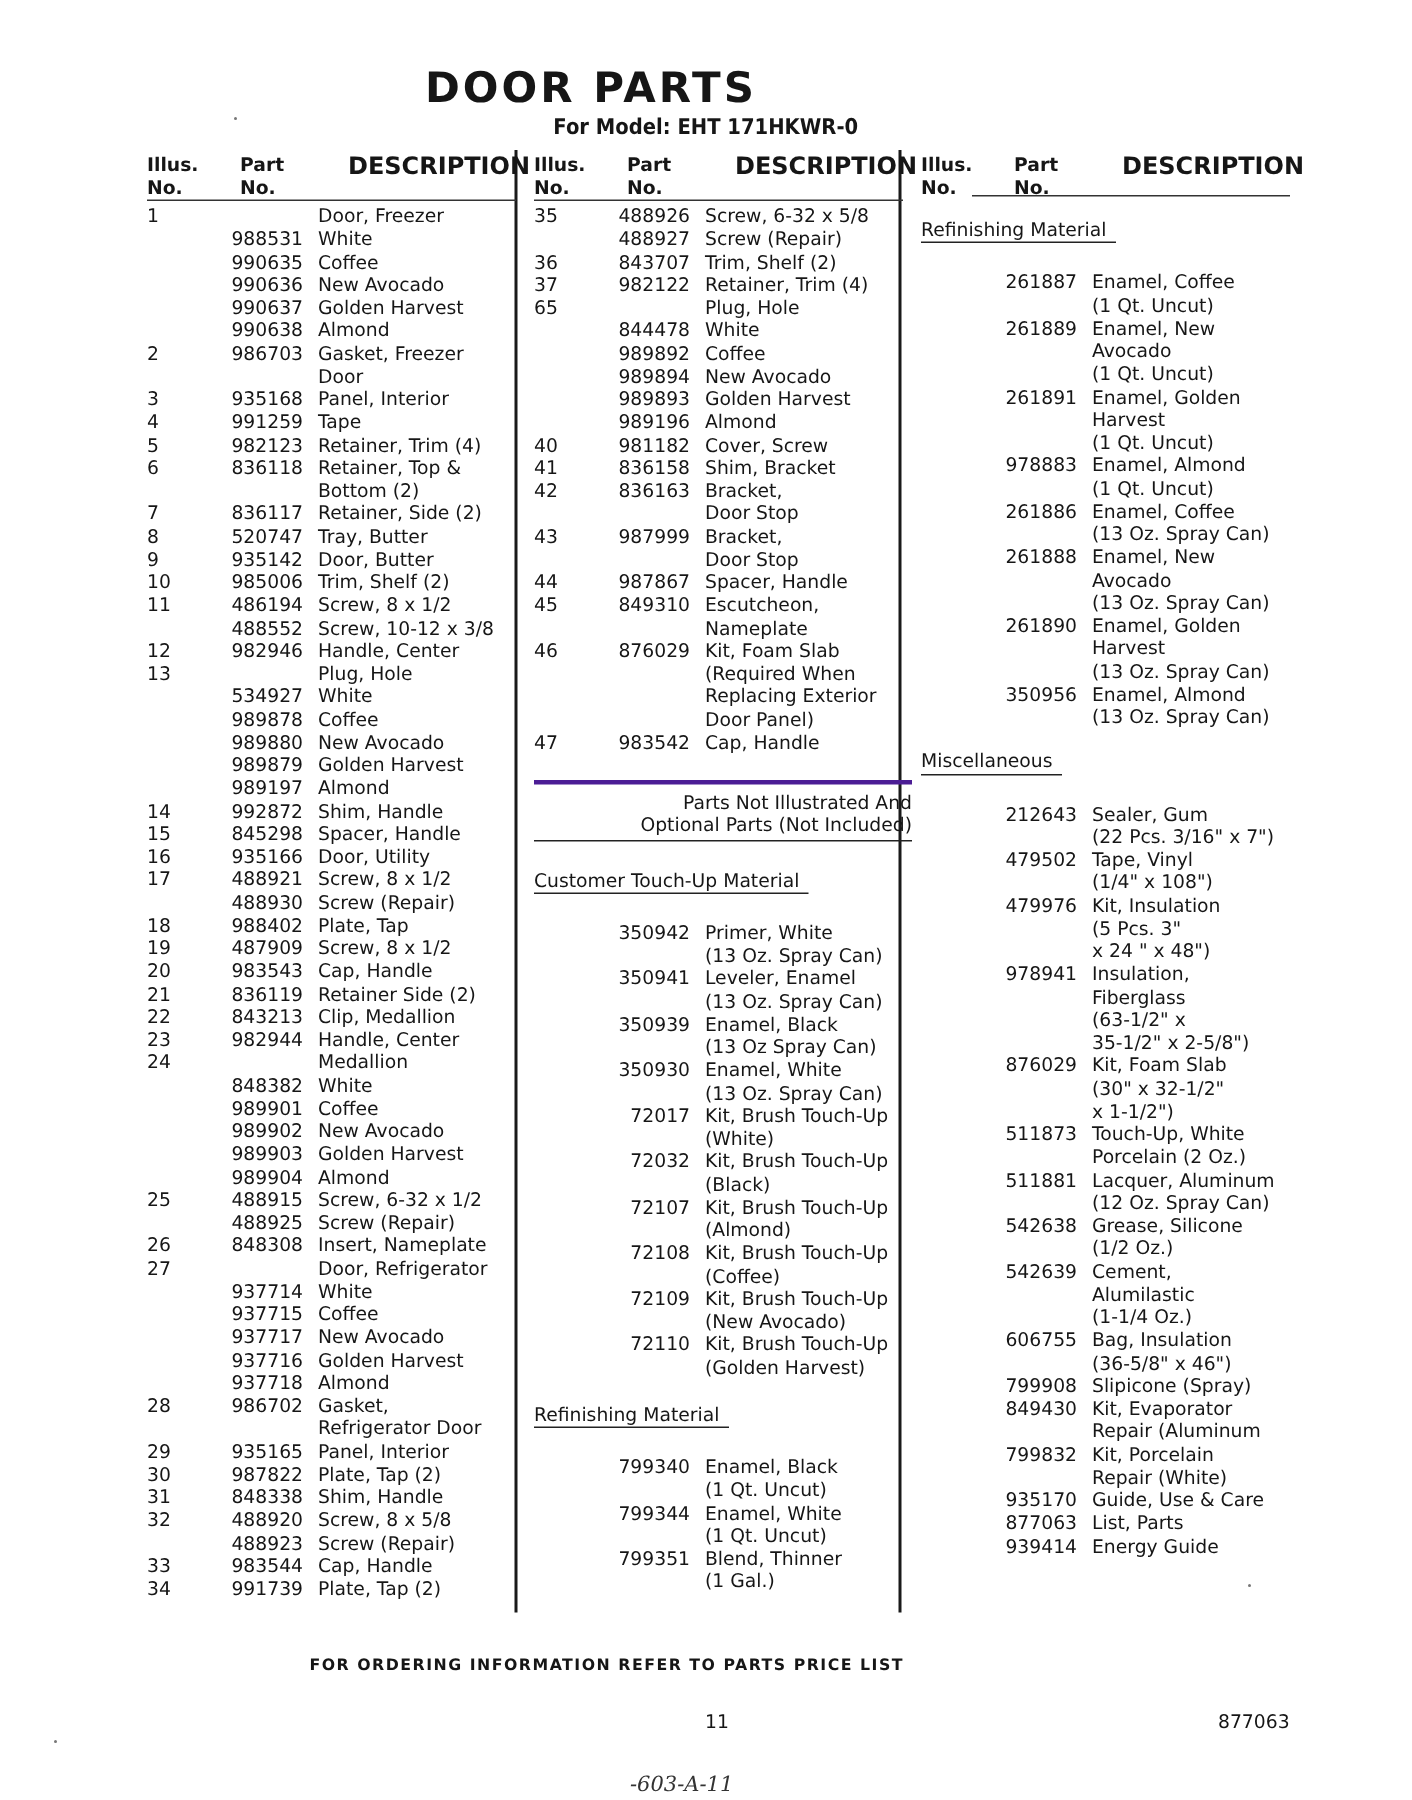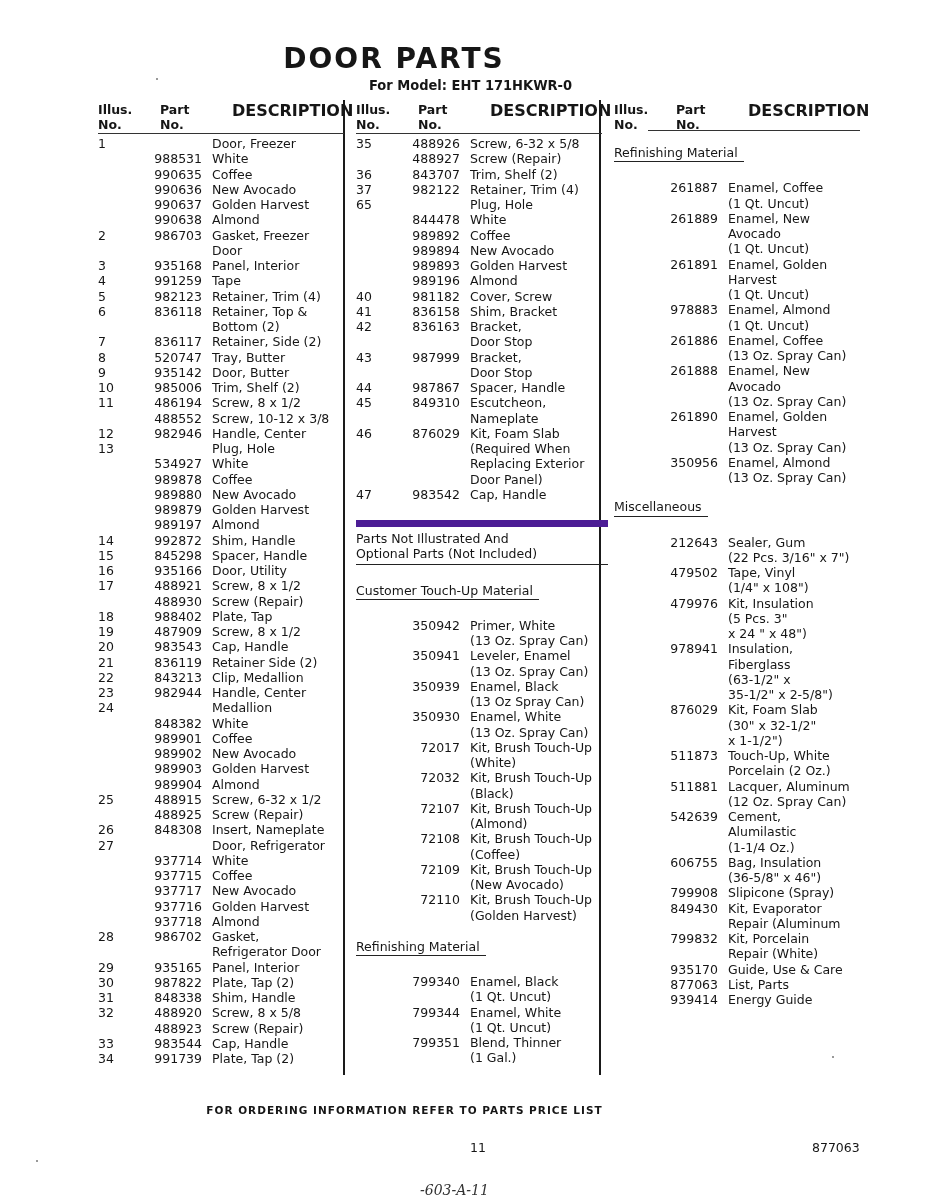--- a/index.html
+++ b/index.html
@@ -30,21 +30,21 @@
   .hdr-rule { position: absolute; left: 0; right: -6px; bottom: 2px; height: 1px; background: #333; }
   .row { position: relative; min-height: 15.25px; }
   .row .n { position: absolute; left: 0; top: 0; width: 30px; }
   .row .p { position: absolute; left: 34px; top: 0; width: 70px; text-align: right; }
   .row .d { margin-left: 114px; white-space: pre-line; }
   .section {
     display: inline-block; margin-top: 12px; margin-bottom: 18px;
     border-bottom: 1px solid #222; padding-bottom: 1px; padding-right: 6px;
   }
   .section-lines { margin-top: 18px; margin-bottom: 18px; }
-  .section-lines .txt { white-space: pre-line; border-top: 7px solid #4c1d95; border-bottom: 1px solid #222; padding: 4px 0 2px 0; display: block; margin-right: -12px; }
+  .section-lines .txt { white-space: pre-line; border-top: 3px solid #4c1d95; border-bottom: 1px solid #222; padding: 4px 0 2px 0; display: block; margin-right: -12px; text-align: right; }
   .footer-note {
     position: absolute; left: 0; width: 809px; top: 1104px; text-align: center;
     font-weight: bold; font-size: 10.5px; letter-spacing: 1px;
   }
   .page-num { position: absolute; left: 470px; top: 1140px; font-size: 12.5px; }
   .doc-num { position: absolute; left: 812px; top: 1140px; font-size: 12.5px; }
   .handwrite {
     position: absolute; left: 420px; top: 1182px; font-size: 14px; font-style: italic;
     font-family: "DejaVu Serif", serif; color: #333;
   }
@@ -663,20 +663,26 @@
 Porcelain (2 Oz.)</div>
       </div>
       <div class="row">
         <span class="n"></span>
         <span class="p">511881</span>
         <div class="d">Lacquer, Aluminum
 (12 Oz. Spray Can)</div>
       </div>
       <div class="row">
         <span class="n"></span>
+        <span class="p">542638</span>
+        <div class="d">Grease, Silicone
+(1/2 Oz.)</div>
+      </div>
+      <div class="row">
+        <span class="n"></span>
         <span class="p">542639</span>
         <div class="d">Cement,
 Alumilastic
 (1-1/4 Oz.)</div>
       </div>
       <div class="row">
         <span class="n"></span>
         <span class="p">606755</span>
         <div class="d">Bag, Insulation
 (36-5/8" x 46")</div>

